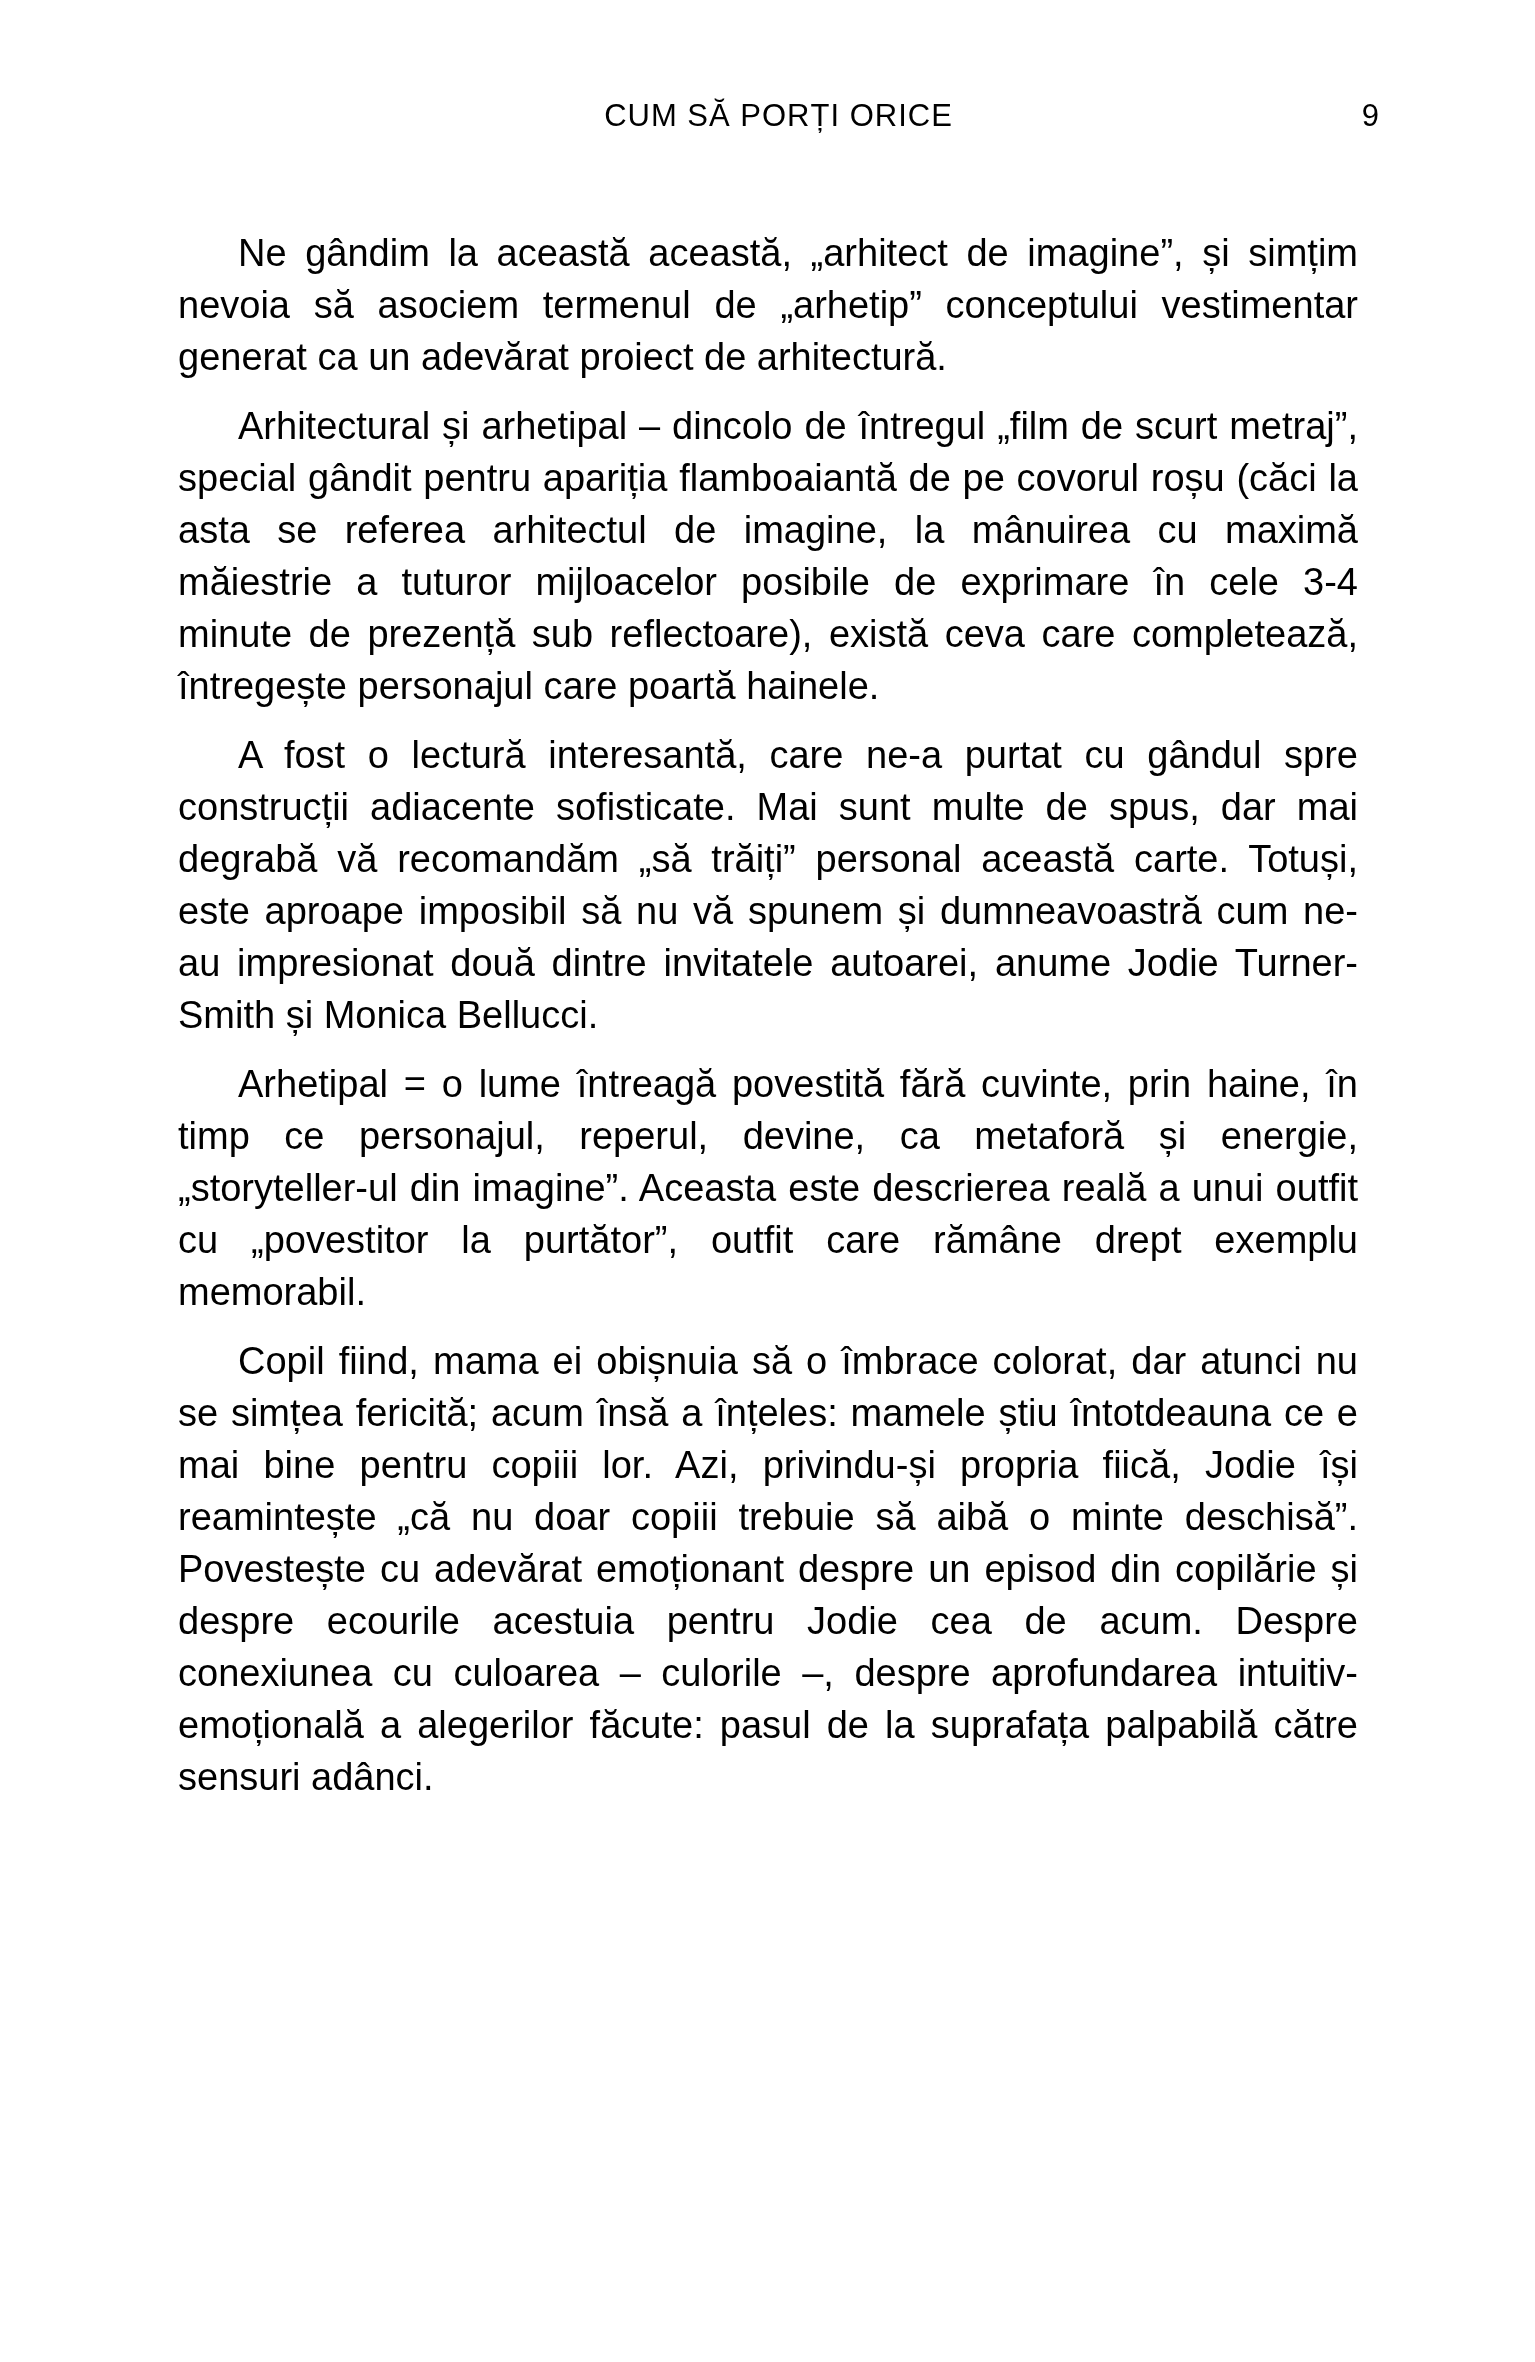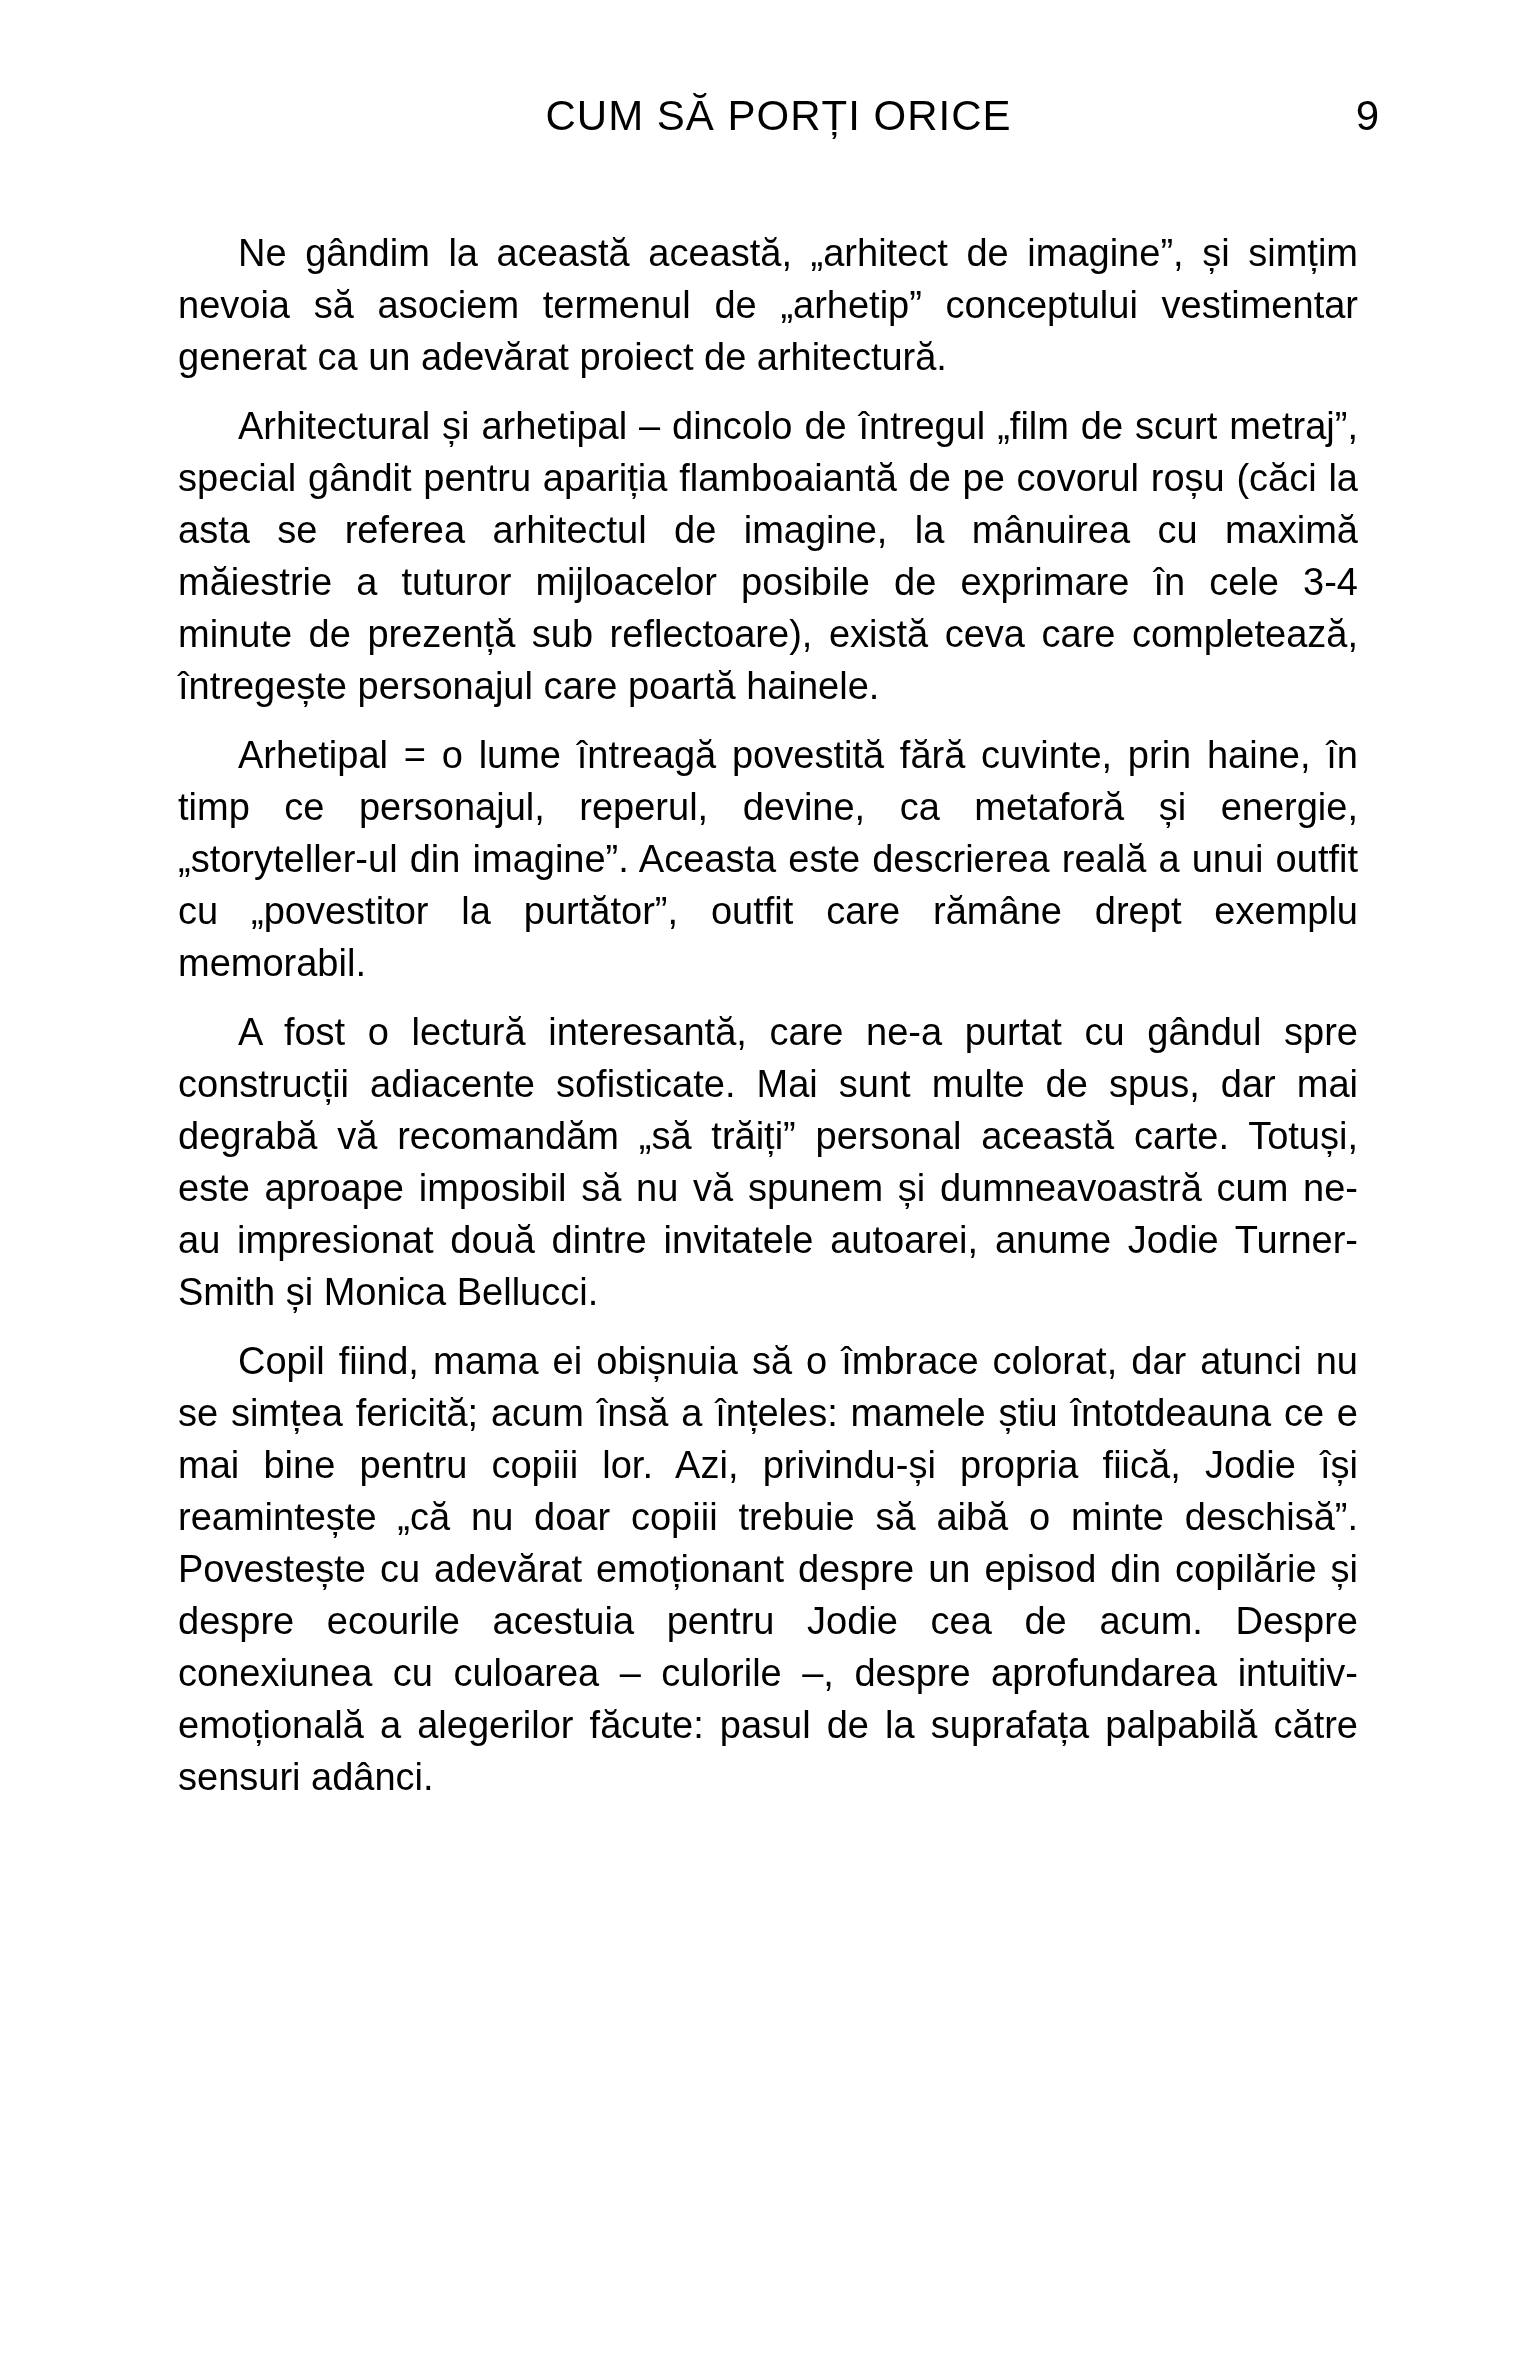--- a/index.html
+++ b/index.html
@@ -15,21 +15,21 @@
     color: #000000;
     font-family: "Liberation Sans", sans-serif;
     overflow: hidden;
   }
   .running-header {
     position: absolute;
     top: 100px;
     left: 178px;
     right: 156px;
     text-align: center;
-    font-size: 42px;
+    font-size: 31px;
     line-height: 31px;
     white-space: nowrap;
   }
   .header-title {
     letter-spacing: 1px;
   }
   .page-number {
     position: absolute;
     right: 0;
     top: 0;
@@ -57,18 +57,18 @@
 <div class="page">
 
   <div class="running-header">
     <span class="header-title">CUM SĂ PORȚI ORICE</span>
     <span class="page-number">9</span>
   </div>
 
   <div class="body-text">
     <p>Ne gândim la această această, „arhitect de imagine”, și simțim nevoia să asociem termenul de „arhetip” conceptului vestimentar generat ca un adevărat proiect de arhitectură.</p>
     <p>Arhitectural și arhetipal – dincolo de întregul „film de scurt me­traj”, special gândit pentru apariția flamboaiantă de pe covorul roșu (căci la asta se referea arhitectul de imagine, la mânuirea cu maximă măiestrie a tuturor mijloacelor posibile de exprimare în cele 3-4 minute de prezență sub reflectoare), există ceva care completează, întregește personajul care poartă hainele.</p>
+    <p>A fost o lectură interesantă, care ne-a purtat cu gândul spre construcții adiacente sofisticate. Mai sunt multe de spus, dar mai degrabă vă reco­mandăm „să trăiți” personal această carte. Totuși, este aproape imposibil să nu vă spunem și dumneavoastră cum ne-au impresionat două dintre invitatele autoarei, anume Jodie Turner-Smith și Monica Bellucci.</p>
     <p>Arhetipal = o lume întreagă povestită fără cuvinte, prin haine, în timp ce personajul, reperul, devine, ca metaforă și energie, „storyteller-ul din imagine”. Aceasta este descrierea reală a unui outfit cu „povestitor la purtător”, outfit care rămâne drept exemplu memorabil.</p>
-    <p>A fost o lectură interesantă, care ne-a purtat cu gândul spre construcții adiacente sofisticate. Mai sunt multe de spus, dar mai degrabă vă reco­mandăm „să trăiți” personal această carte. Totuși, este aproape imposibil să nu vă spunem și dumneavoastră cum ne-au impresionat două dintre invitatele autoarei, anume Jodie Turner-Smith și Monica Bellucci.</p>
     <p>Copil fiind, mama ei obișnuia să o îmbrace colorat, dar atunci nu se simțea fericită; acum însă a înțeles: mamele știu întotdeauna ce e mai bine pentru copiii lor. Azi, privindu-și propria fiică, Jodie își reamintește „că nu doar copiii trebuie să aibă o minte deschisă”. Povestește cu adevărat emoționant despre un episod din copilărie și despre ecourile acestuia pentru Jodie cea de acum. Despre conexiunea cu culoarea – culorile –, despre aprofundarea intuitiv-emoțională a alegerilor făcute: pasul de la suprafața palpabilă către sensuri adânci.</p>
   </div>
 
 </div>
 
 </body></html>

